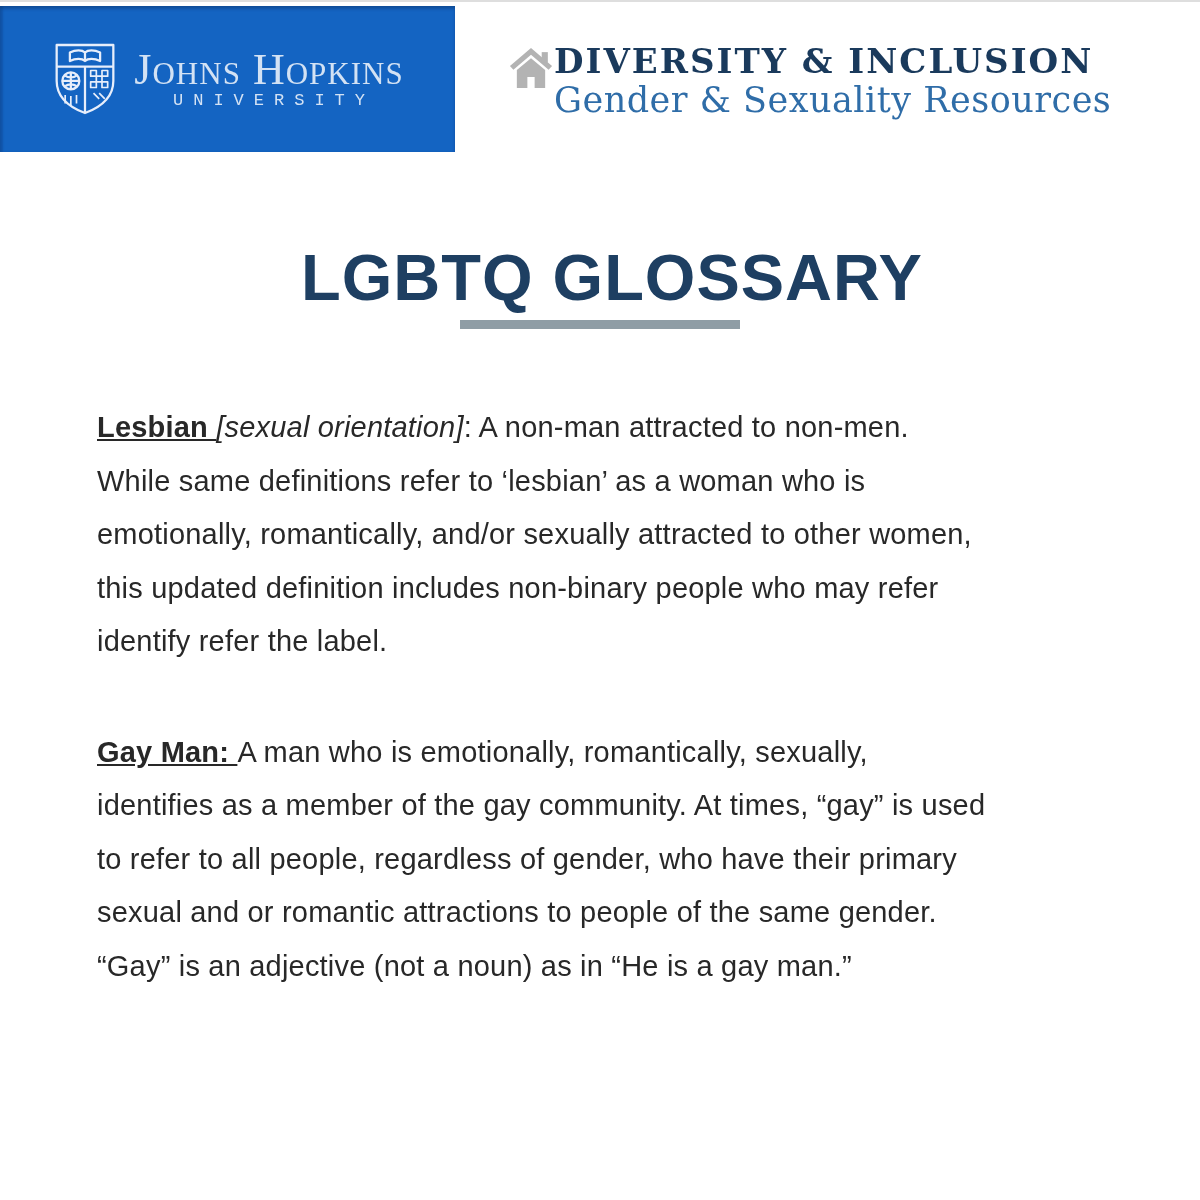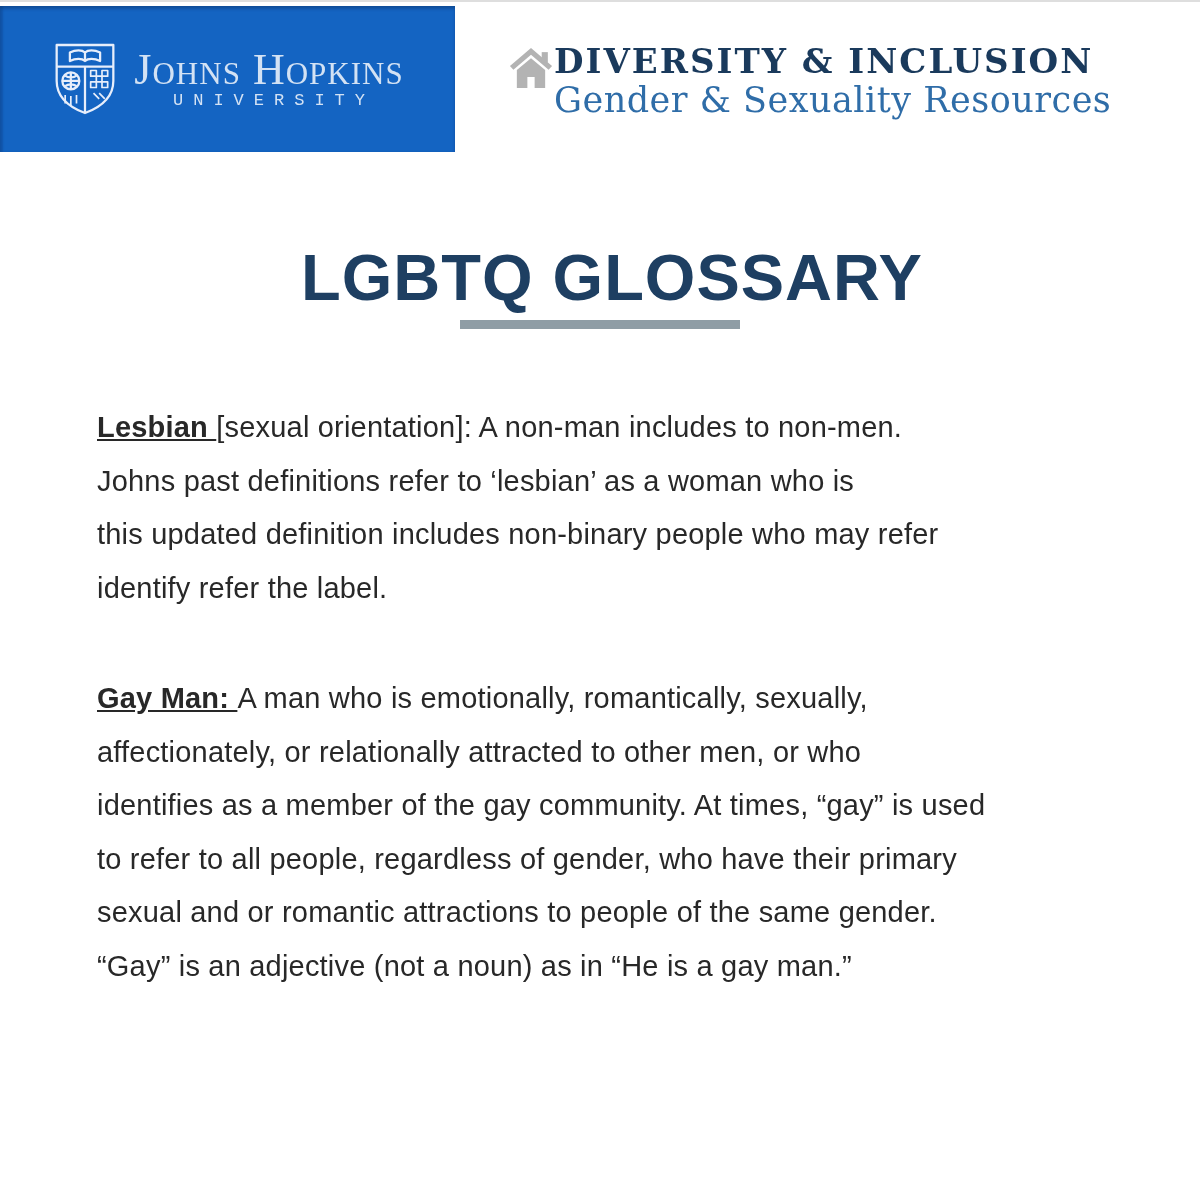--- a/index.html
+++ b/index.html
@@ -34,21 +34,21 @@
               letter-spacing:1px;color:var(--title-navy,#1e3f62);}
   .title-rule{position:absolute;top:320px;left:50%;transform:translateX(-50%);
               width:280px;height:9px;background:var(--divider-gray,#8f9da5);}
 
   
   .glossary{position:absolute;left:97px;top:401px;width:1030px;}
   .para{margin:0 0 57px 0;}
   .line{font-size:29px;line-height:53.5px;color:var(--body-text,#282828);
         letter-spacing:.2px;white-space:nowrap;}
   .b{font-weight:700;text-decoration:underline;}
-  .i{}
+  .i{font-style:italic;}
 </style>
 </head>
 <body>
 
 <div class="page">
   <div class="top-hairline"></div>
 
   <header>
     <div class="logo-box">
       <svg class="shield" viewBox="0 0 72 80" fill="none" stroke="#e7eefb" stroke-width="2.4" stroke-linejoin="round">
@@ -82,27 +82,27 @@
         <div class="dept-sub">Gender &amp; Sexuality Resources</div>
       </div>
     </div>
   </header>
 
   <h1 class="page-title">LGBTQ GLOSSARY</h1>
   <div class="title-rule"></div>
 
   <main class="glossary" id="glossary">
       <div class="para">
-        <div class="line"><span class="b">Lesbian </span><span class="i">[sexual orientation]</span><span>: A non-man includes to non-men.</span></div>
-        <div class="line"><span>Johns past definitions refer to ‘lesbian’ as a woman who is</span></div>
+        <div class="line"><span class="b">Lesbian </span><span class="i">[sexual orientation]</span><span>: A non-man attracted to non-men.</span></div>
+        <div class="line"><span>While same definitions refer to ‘lesbian’ as a woman who is</span></div>
+        <div class="line"><span>emotionally, romantically, and/or sexually attracted to other women,</span></div>
         <div class="line"><span>this updated definition includes non-binary people who may refer</span></div>
         <div class="line"><span>identify refer the label.</span></div>
       </div>
       <div class="para">
         <div class="line"><span class="b">Gay Man: </span><span>A man who is emotionally, romantically, sexually,</span></div>
-        <div class="line"><span>affectionately, or relationally attracted to other men, or who</span></div>
         <div class="line"><span>identifies as a member of the gay community. At times, “gay” is used</span></div>
         <div class="line"><span>to refer to all people, regardless of gender, who have their primary</span></div>
         <div class="line"><span>sexual and or romantic attractions to people of the same gender.</span></div>
         <div class="line"><span>“Gay” is an adjective (not a noun) as in “He is a gay man.”</span></div>
       </div>
     </main>
 </div>
 
 </body></html>

